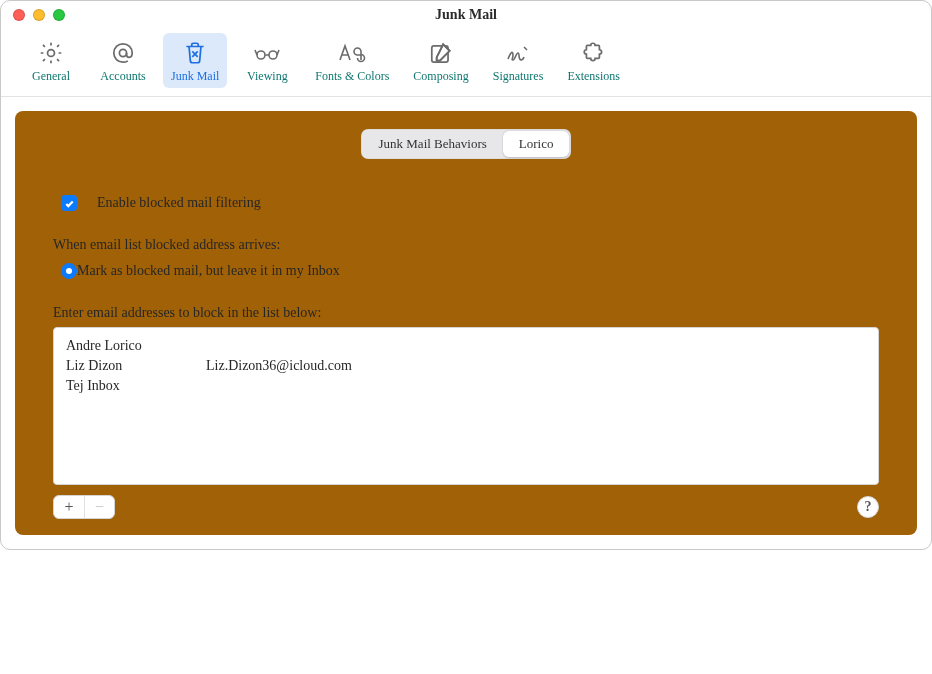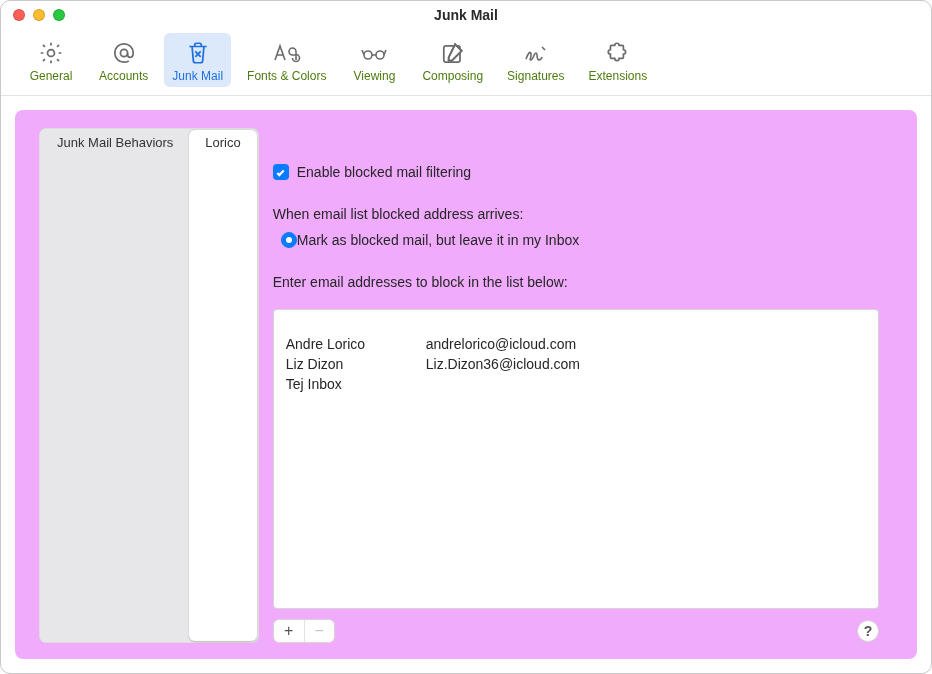--- a/index.html
+++ b/index.html
@@ -5,27 +5,28 @@
     * { box-sizing: border-box; margin: 0; padding: 0; }
     body {
       font-family: -apple-system, "Helvetica Neue", Helvetica, Arial, sans-serif;
       background: #fff;
       width: 932px;
       height: 674px;
       overflow: hidden;
     }
     .window {
       width: 932px;
-      height: 674px;
+      height: 550px;
       border: 1px solid #c8c8c8;
       border-radius: 10px;
       background: #fff;
       position: relative;
       display: flex;
       flex-direction: column;
+      font-family: Liberation Serif, serif;
     }
     .titlebar {
       height: 28px;
       display: flex;
       align-items: center;
       position: relative;
       border-top-left-radius: 10px;
       border-top-right-radius: 10px;
     }
     .traffic {
@@ -63,35 +64,35 @@
       color: #6b6b6b;
       cursor: default;
     }
     .tool.selected {
       background: #dce9fb;
     }
     .tool.selected .tool-label { color: #1e6fe0; }
     .tool .icon-wrap { height: 28px; display:flex; align-items:center; justify-content:center; }
     .tool.selected svg { stroke: #1e6fe0; fill: none; }
     .tool svg { stroke: #6b6b6b; fill: none; stroke-width: 1.6; }
-    .tool-label { font-size: 12px; color: #4d7c0f; margin-top: 2px; white-space: nowrap; }
+    .tool-label { font-size: 12px; color: #0f766e; margin-top: 2px; white-space: nowrap; }
     .tool.selected .tool-label { color: #1e6fe0; }
 
     .content {
       flex: 1;
       padding: 14px;
       display: flex;
     }
     .panel {
       flex: 1;
-      background: #f0abfc;
+      background: #a16207;
       border-radius: 8px;
       padding: 18px 24px 16px 24px;
       display: flex;
-      flex-direction: row;
+      flex-direction: column;
       position: relative;
     }
 
     .seg-wrap { display:flex; justify-content:center; }
     .segmented {
       display: inline-flex;
       background: #e7e7e9;
       border-radius: 7px;
       padding: 2px;
       box-shadow: inset 0 0 0 0.5px rgba(0,0,0,0.08);
@@ -111,21 +112,21 @@
     .body-area {
       margin-top: 24px;
       font-size: 14px;
       color: #262626;
       padding: 0 14px;
       flex: 1;
       display: flex;
       flex-direction: column;
     }
 
-    .checkbox-row { display:flex; align-items:center; gap:8px; margin: 12px 0 26px 0;}
+    .checkbox-row { display:flex; align-items:center; gap:20px; margin: 12px 0 26px 8px;}
     .mac-check {
       width: 16px; height: 16px; border-radius: 4px;
       background: #0a7aff;
       display:inline-flex; align-items:center; justify-content:center;
     }
     .mac-check svg { stroke:#fff; stroke-width:2.4; fill:none; }
 
     .radio-group { margin: 6px 0 22px 8px; }
     .radio-row { display:flex; align-items:center; padding: 4px 0; }
     .mac-radio {
@@ -139,22 +140,22 @@
     }
     .mac-radio.checked::after {
       content:''; width:6px; height:6px; background:#fff; border-radius:50%;
     }
 
     .list-box {
       flex: 1;
       background: #fff;
       border: 1px solid #d5d5d5;
       border-radius: 4px;
-      margin-top: 19px;
-      padding: 24px 0;
+      margin-top: 6px;
+      padding: 8px 0;
       overflow: auto;
     }
     .list-row {
       display: grid;
       grid-template-columns: 140px auto;
       padding: 2px 12px;
       font-size: 14px;
     }
 
     .footer-row {
@@ -224,36 +225,36 @@
             <path d="M4 6h16M6.5 6l1.2 13.2a2 2 0 0 0 2 1.8h4.6a2 2 0 0 0 2-1.8L17.5 6M9 6V4.5A1.5 1.5 0 0 1 10.5 3h3A1.5 1.5 0 0 1 15 4.5V6"></path>
             <path d="M9.5 10.5l5 5M14.5 10.5l-5 5"></path>
           </svg>
       </div>
       <div class="tool-label">Junk Mail</div>
     </div>
 
     <div class="tool">
       <div class="icon-wrap">
         <svg width="30" height="26" viewBox="0 0 30 24">
-            <path d="M3 19 L8 5 L13 19 M5 14h6"></path>
-            <path d="M24 19v-8.5a3.5 3.5 0 1 0-3.5 3.5H24M24 13.5a3.5 3.5 0 1 1-3.5 3.5"></path>
-          </svg>
-      </div>
-      <div class="tool-label">Fonts &amp; Colors</div>
-    </div>
-
-    <div class="tool">
-      <div class="icon-wrap">
-        <svg width="30" height="26" viewBox="0 0 30 24">
             <circle cx="9" cy="14" r="4"></circle>
             <circle cx="21" cy="14" r="4"></circle>
             <path d="M13 14h4M5 14l-2-5M25 14l2-5"></path>
           </svg>
       </div>
       <div class="tool-label">Viewing</div>
+    </div>
+
+    <div class="tool">
+      <div class="icon-wrap">
+        <svg width="30" height="26" viewBox="0 0 30 24">
+            <path d="M3 19 L8 5 L13 19 M5 14h6"></path>
+            <path d="M24 19v-8.5a3.5 3.5 0 1 0-3.5 3.5H24M24 13.5a3.5 3.5 0 1 1-3.5 3.5"></path>
+          </svg>
+      </div>
+      <div class="tool-label">Fonts &amp; Colors</div>
     </div>
 
     <div class="tool">
       <div class="icon-wrap">
         <svg width="26" height="26" viewBox="0 0 24 24">
             <rect x="3.5" y="5.5" width="15" height="15" rx="2"></rect>
             <path d="M14 4l6 6-9 9H8v-3z" fill="#fff"></path>
             <path d="M14 4l6 6-9 9H8v-3z"></path>
           </svg>
       </div>
@@ -311,21 +312,20 @@
             <span class="mac-radio checked"></span>
             <span>Mark as blocked mail, but leave it in my Inbox</span>
           </div>
         </div>
 
         <div>Enter email addresses to block in the list below:</div>
 
         <div class="list-box">
           <div class="list-row">
             <span>Andre Lorico</span>
-            <span>andrelorico@icloud.com</span>
           </div>
           <div class="list-row">
             <span>Liz Dizon</span>
             <span>Liz.Dizon36@icloud.com</span>
           </div>
           <div class="list-row">
             <span>Tej Inbox</span>
           </div>
         </div>
 

